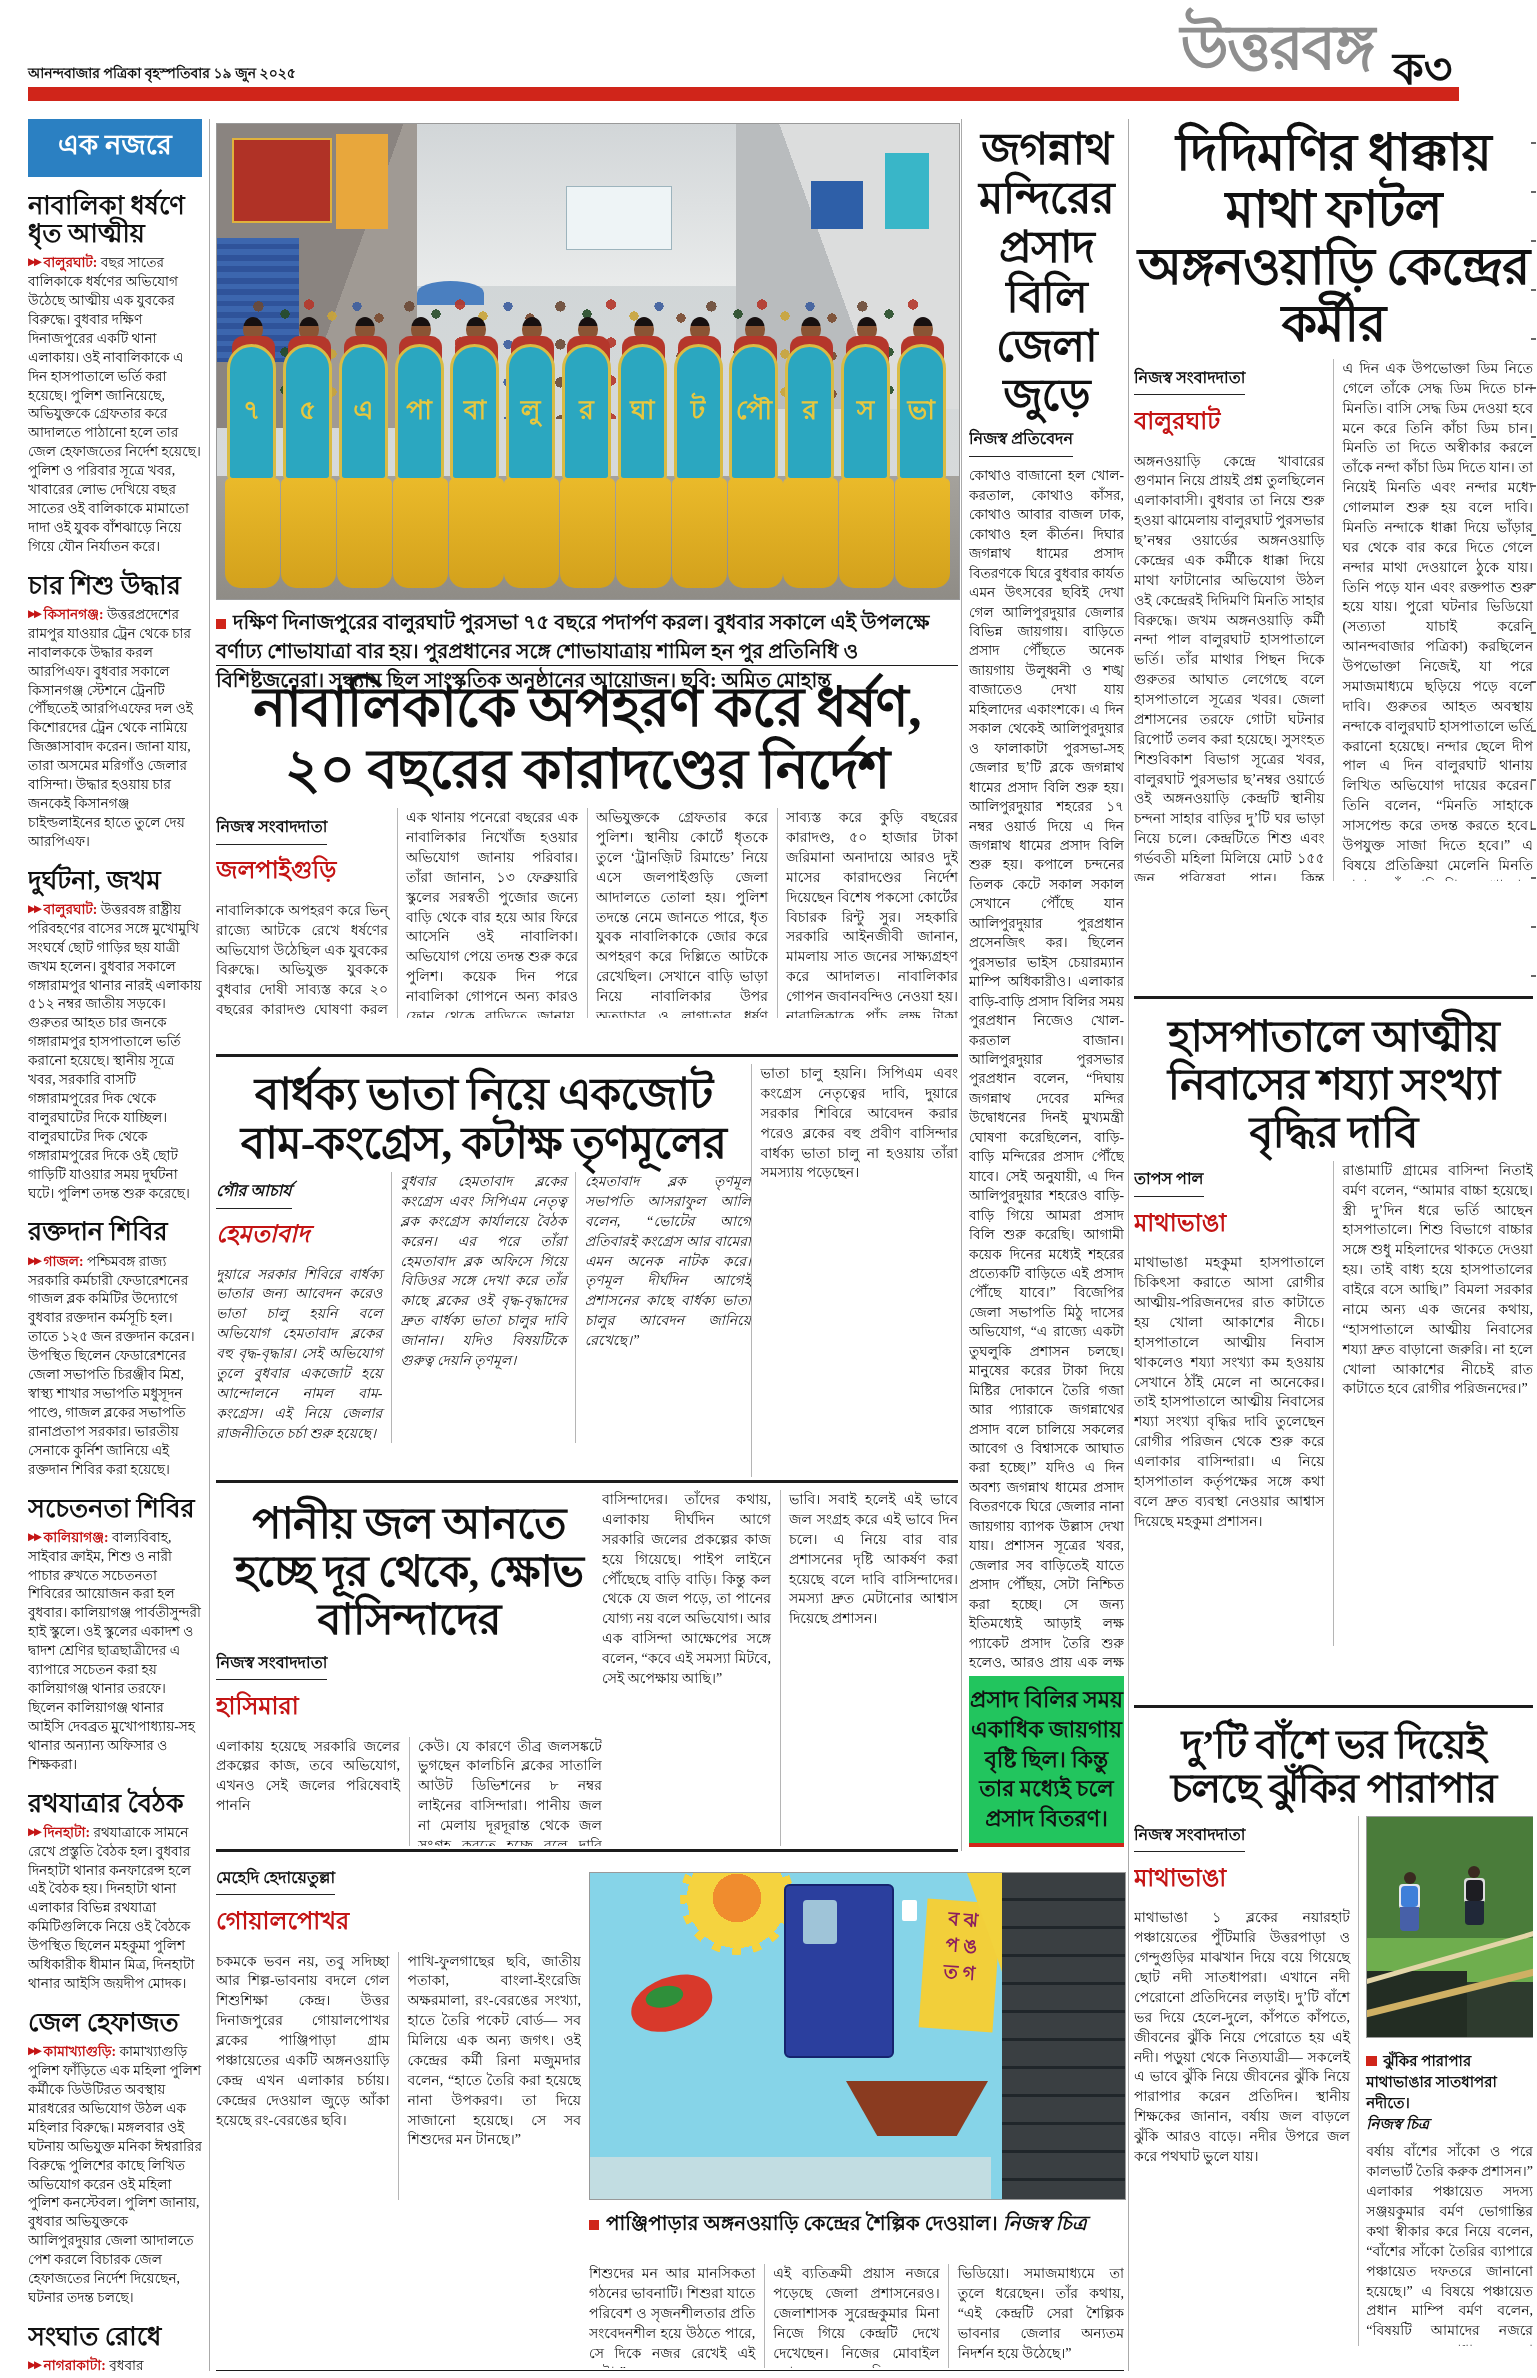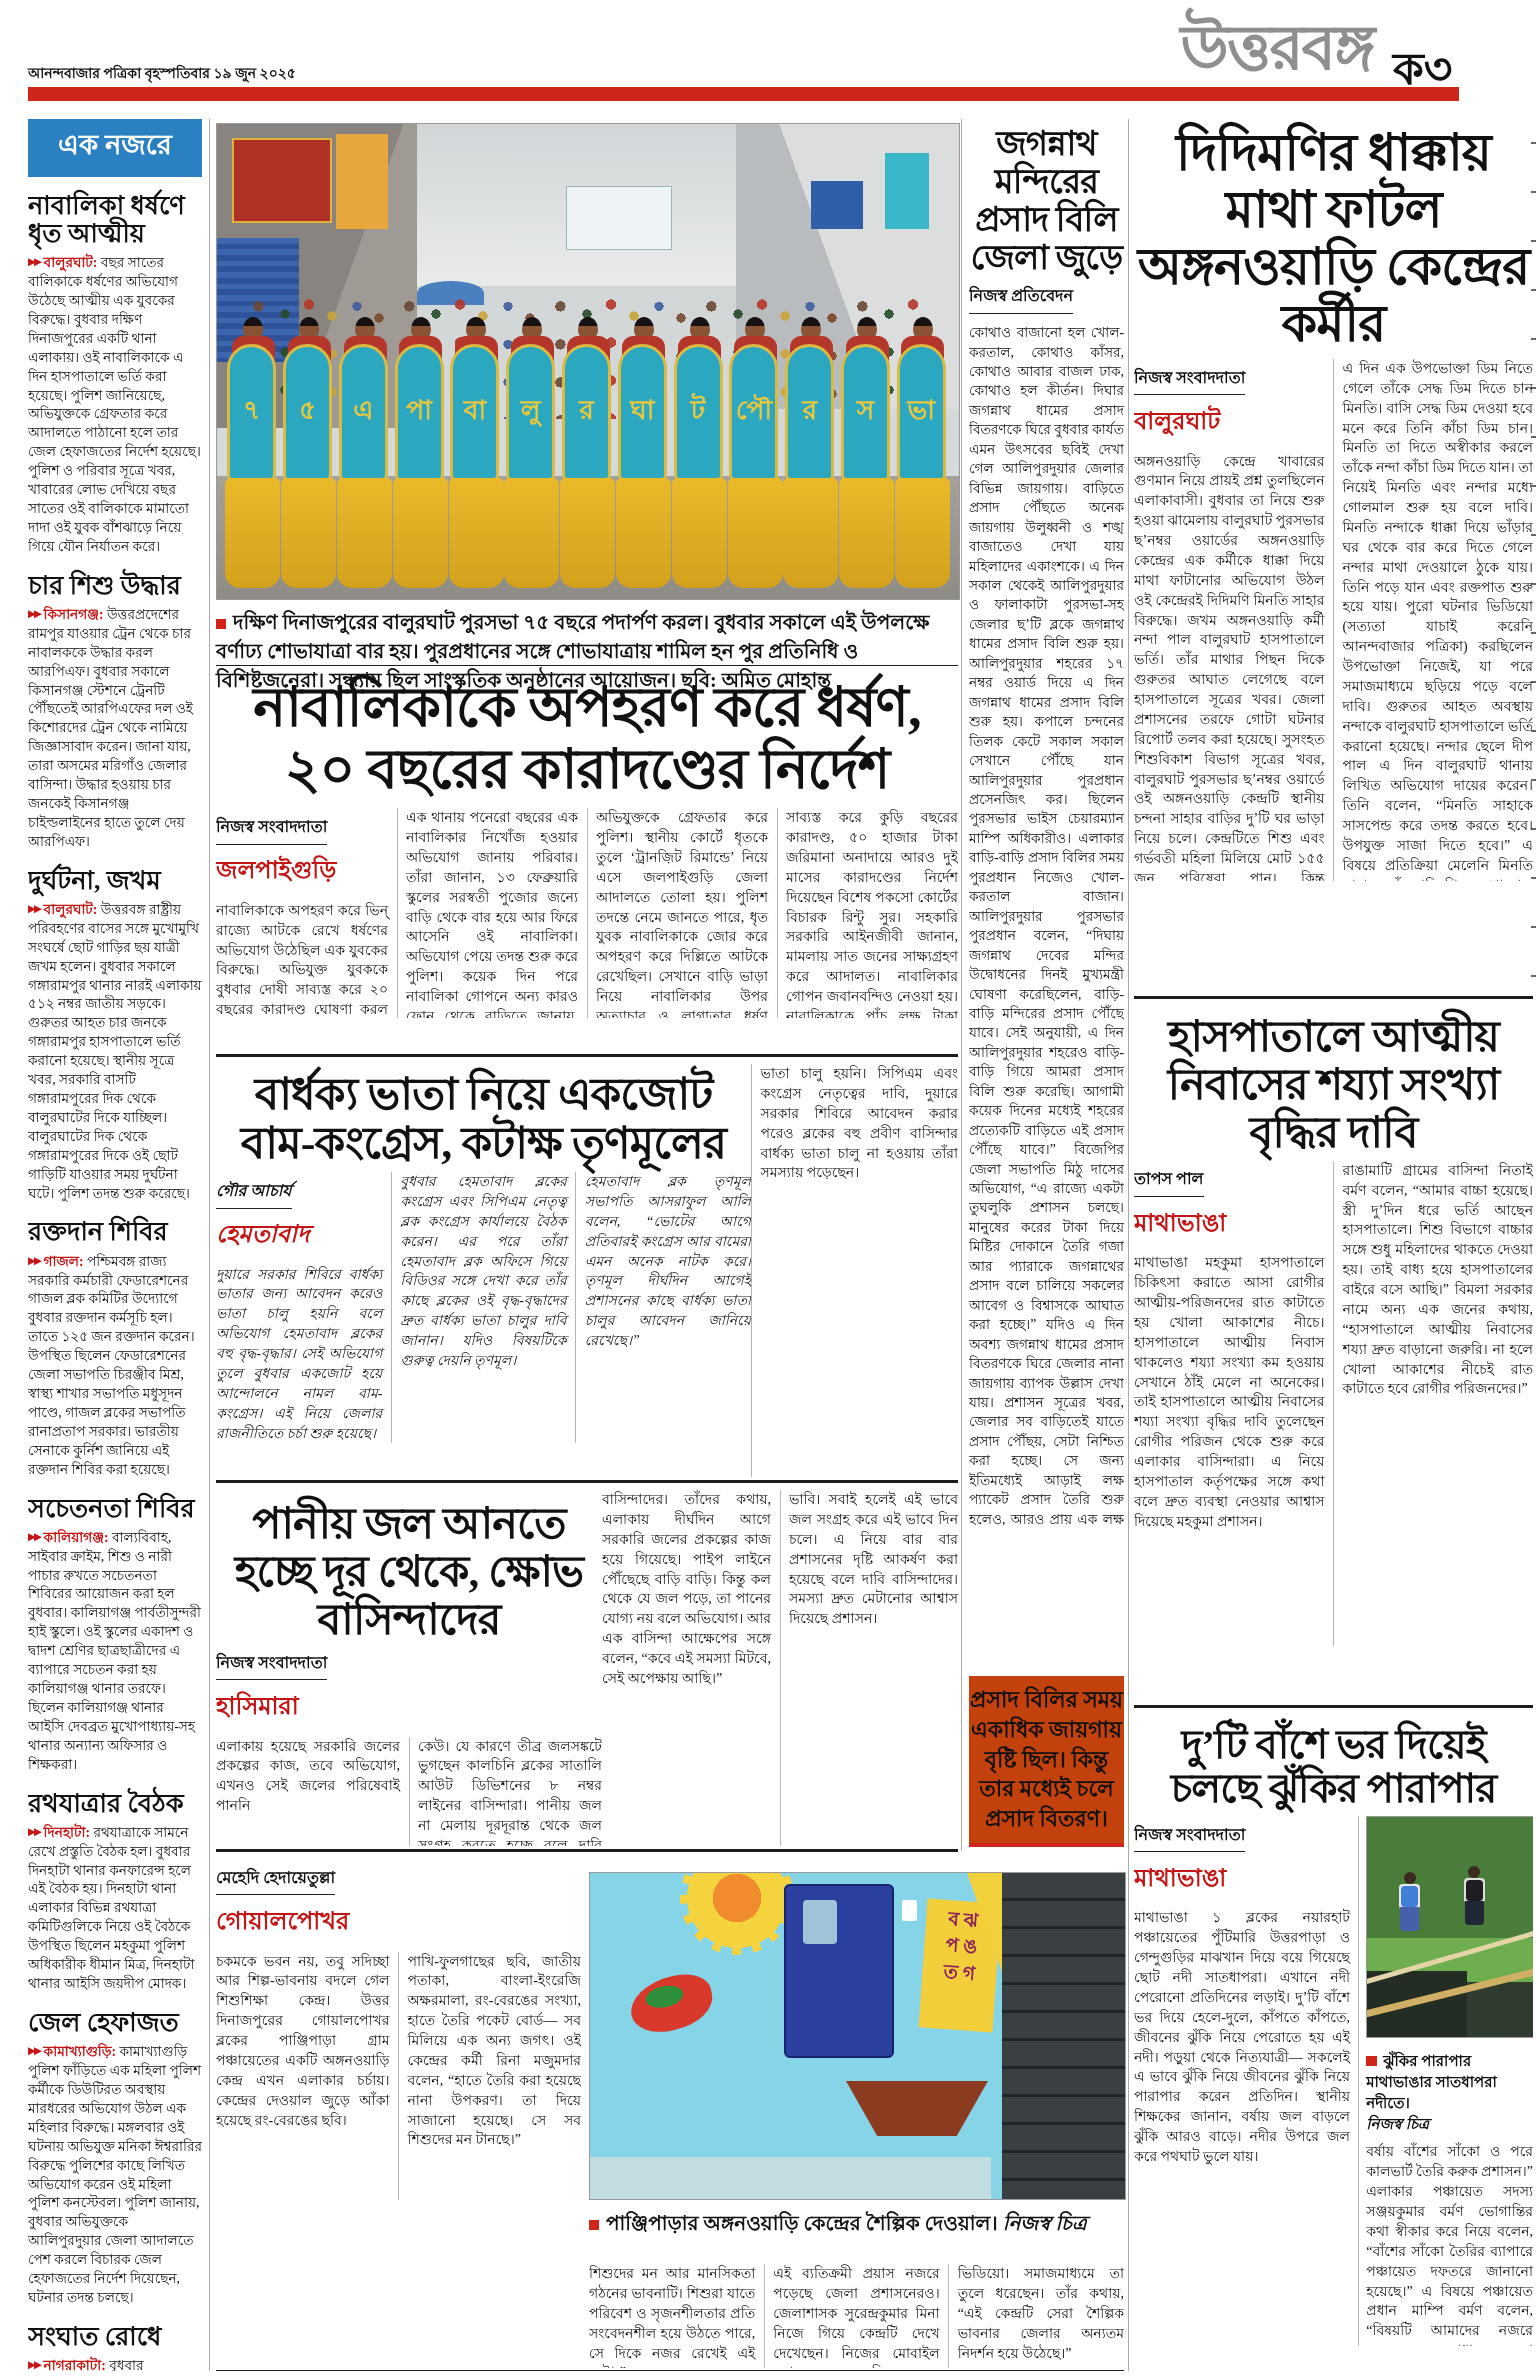--- a/index.html
+++ b/index.html
@@ -126,23 +126,23 @@
   .mu-tri{position:absolute;left:377px;top:0;width:0;height:0;border-top:161px solid #f2d23c;
           border-left:57px solid transparent;}
   .mu-boat{position:absolute;left:256px;top:208px;width:142px;height:55px;background:#8a3b20;
            clip-path:polygon(0 0,100% 0,78% 100%,22% 100%);}
   .mu-brick{position:absolute;right:0;top:0;width:23%;height:100%;
             background:repeating-linear-gradient(#3a3f42 0 24.6px,#20262a 24.6px 28px);}
   .mural-caption{position:absolute;left:589px;top:2209px;width:535px;}
   .mural-cols{position:absolute;left:589px;top:2264px;width:535px;height:104px;}
   
   .prasad{position:absolute;left:969px;top:121px;width:155px;height:1730px;overflow:hidden;}
-  .prasad .headline{font-size:34px;margin:3.8px 0 5.7px;}
+  .prasad .headline{font-size:44px;margin:3.8px 0 5.7px;}
   .prasad .bodytxt{font-size:13.7px;height:1202px;overflow:hidden;}
-  .pull-quote{position:absolute;left:0;bottom:3.8px;width:100%;background:#c2410c;font-size:22px;
+  .pull-quote{position:absolute;left:0;bottom:3.8px;width:100%;background:#22c55e;font-size:22px;
               font-weight:bold;text-align:center;line-height:1.35;padding-top:9.5px;
               border-bottom:4.7px solid #d0251a;padding-bottom:9.5px;}
   
   .didi{position:absolute;left:1134px;top:121px;width:399px;height:871px;overflow:hidden;}
   .didi .headline{font-size:51px;margin:3.8px 0 5.7px;}
   .didi .cols{height:522px;}
   
   .hosp{position:absolute;left:1134px;top:1003px;width:399px;height:697px;overflow:hidden;}
   .hosp .headline{font-size:43px;margin:9.5px 0 3.8px;}
   .hosp .cols{height:485px;}

